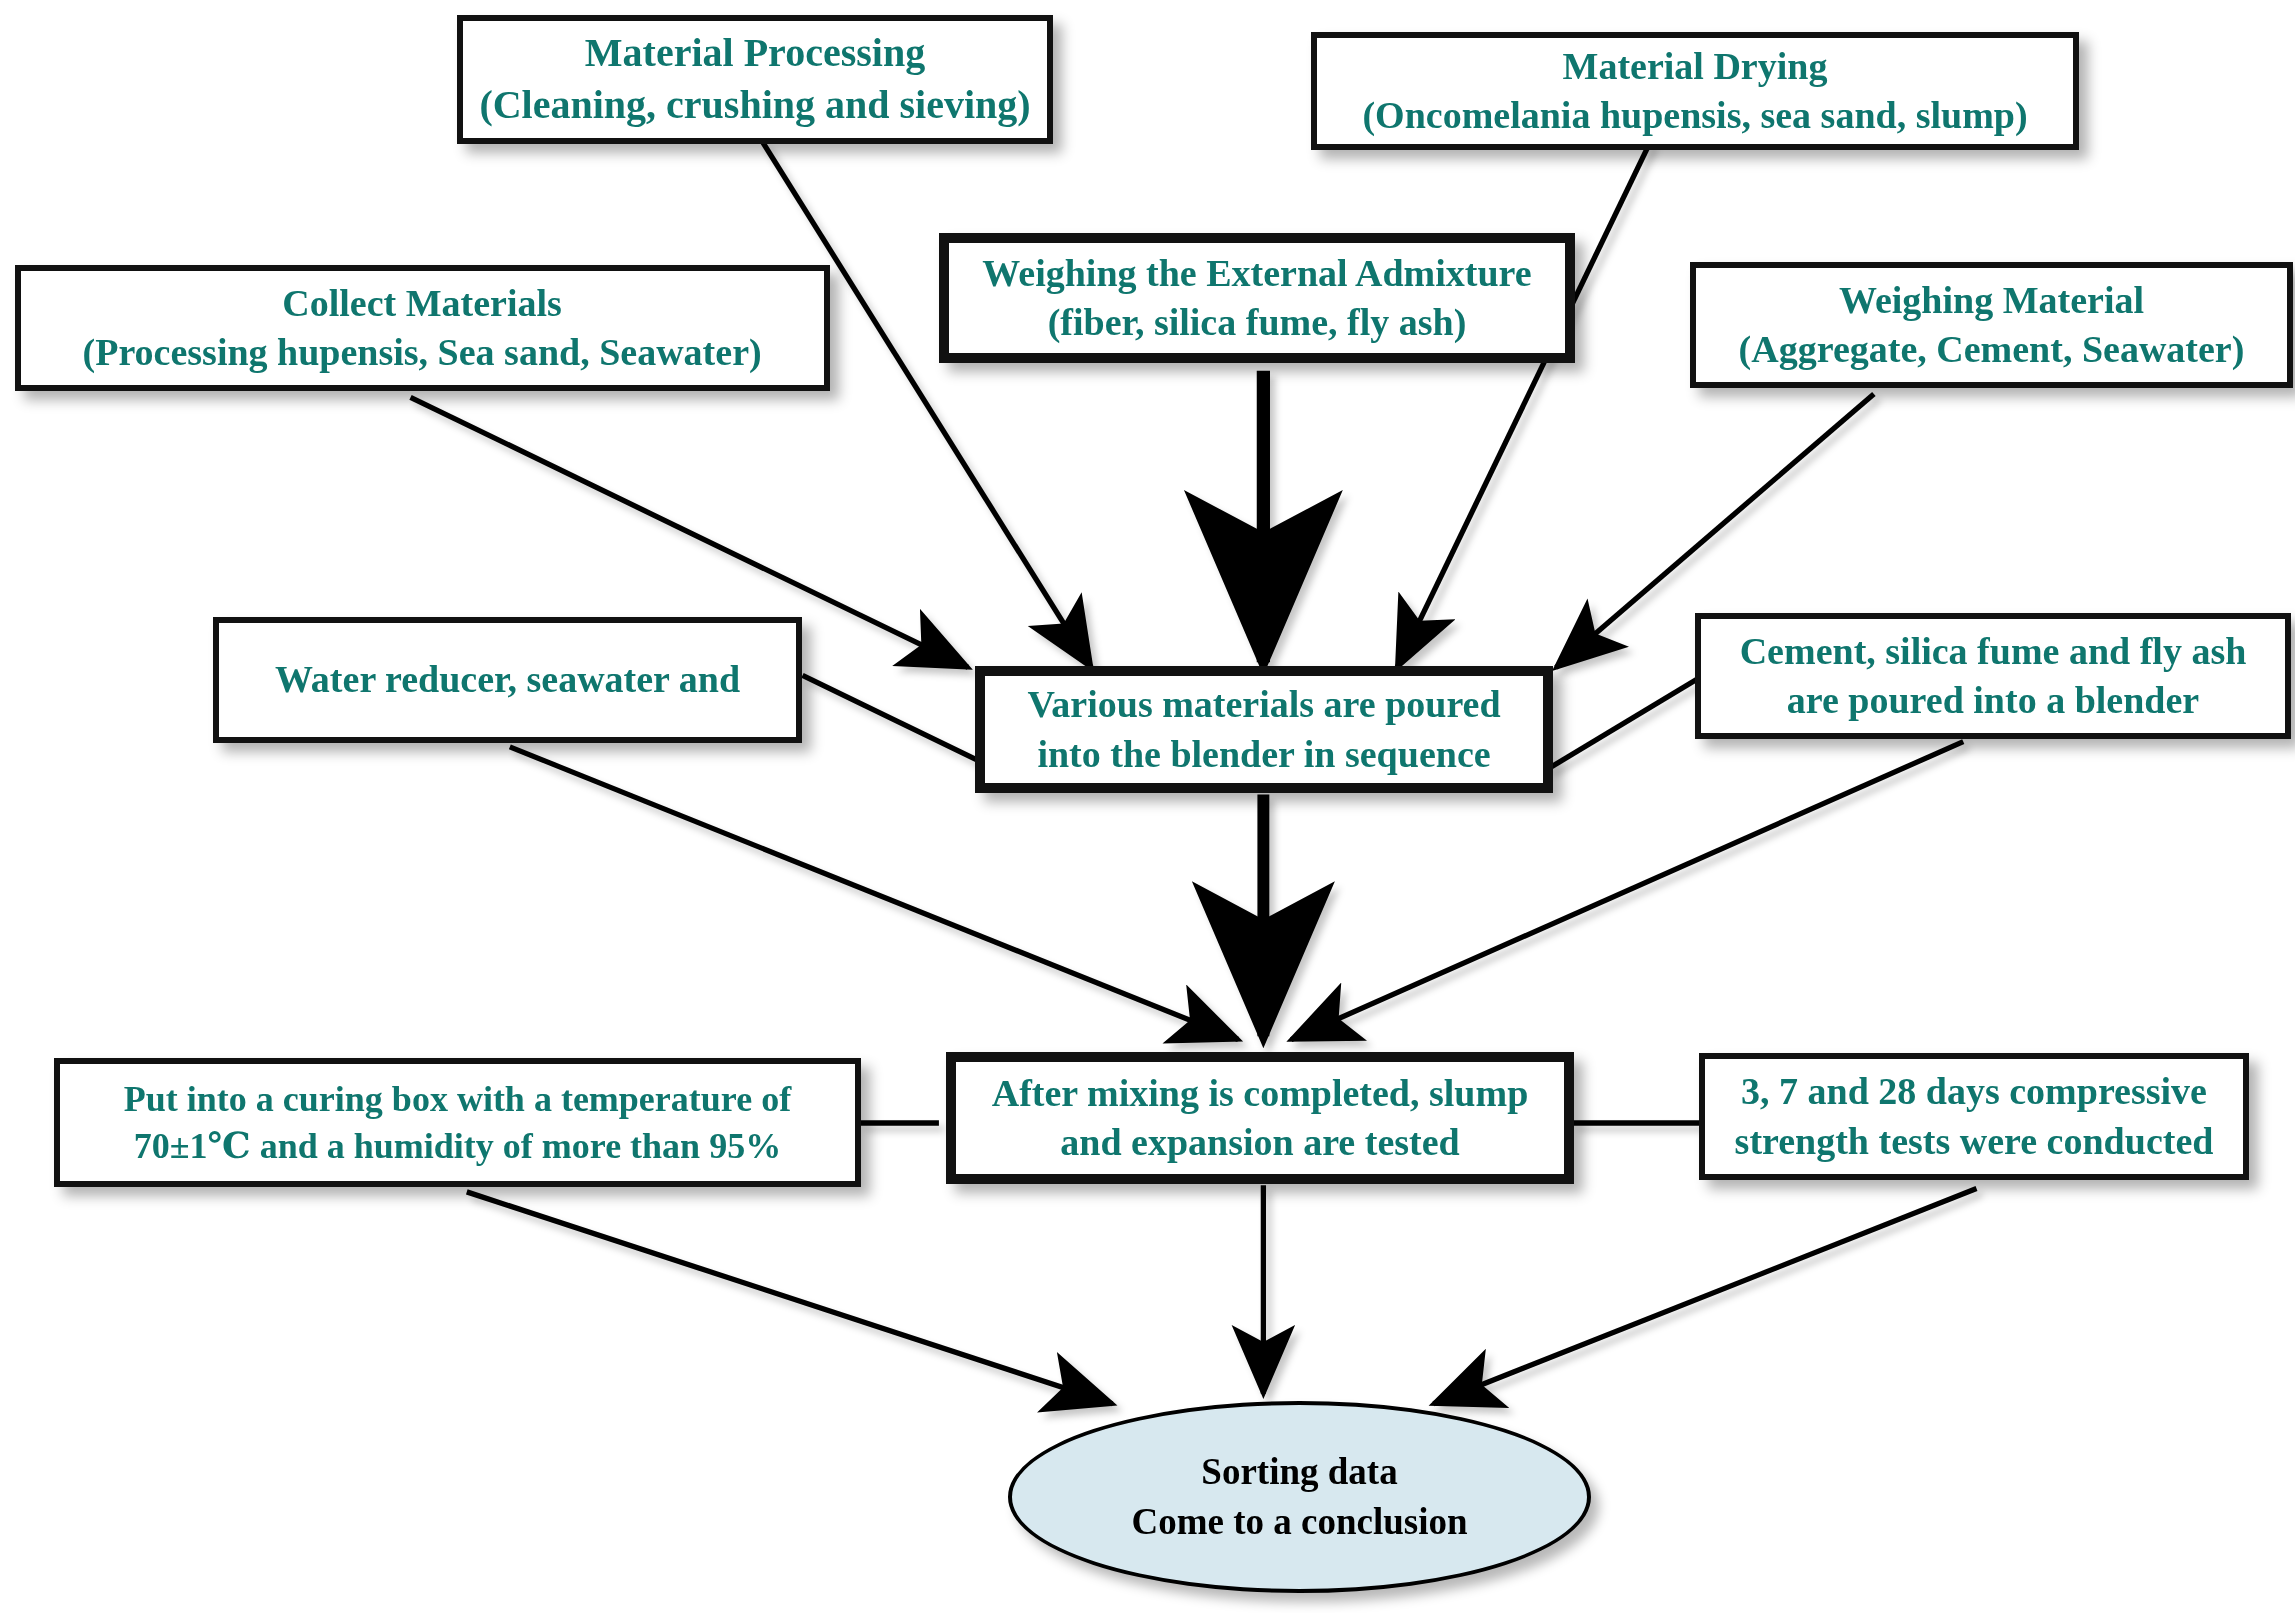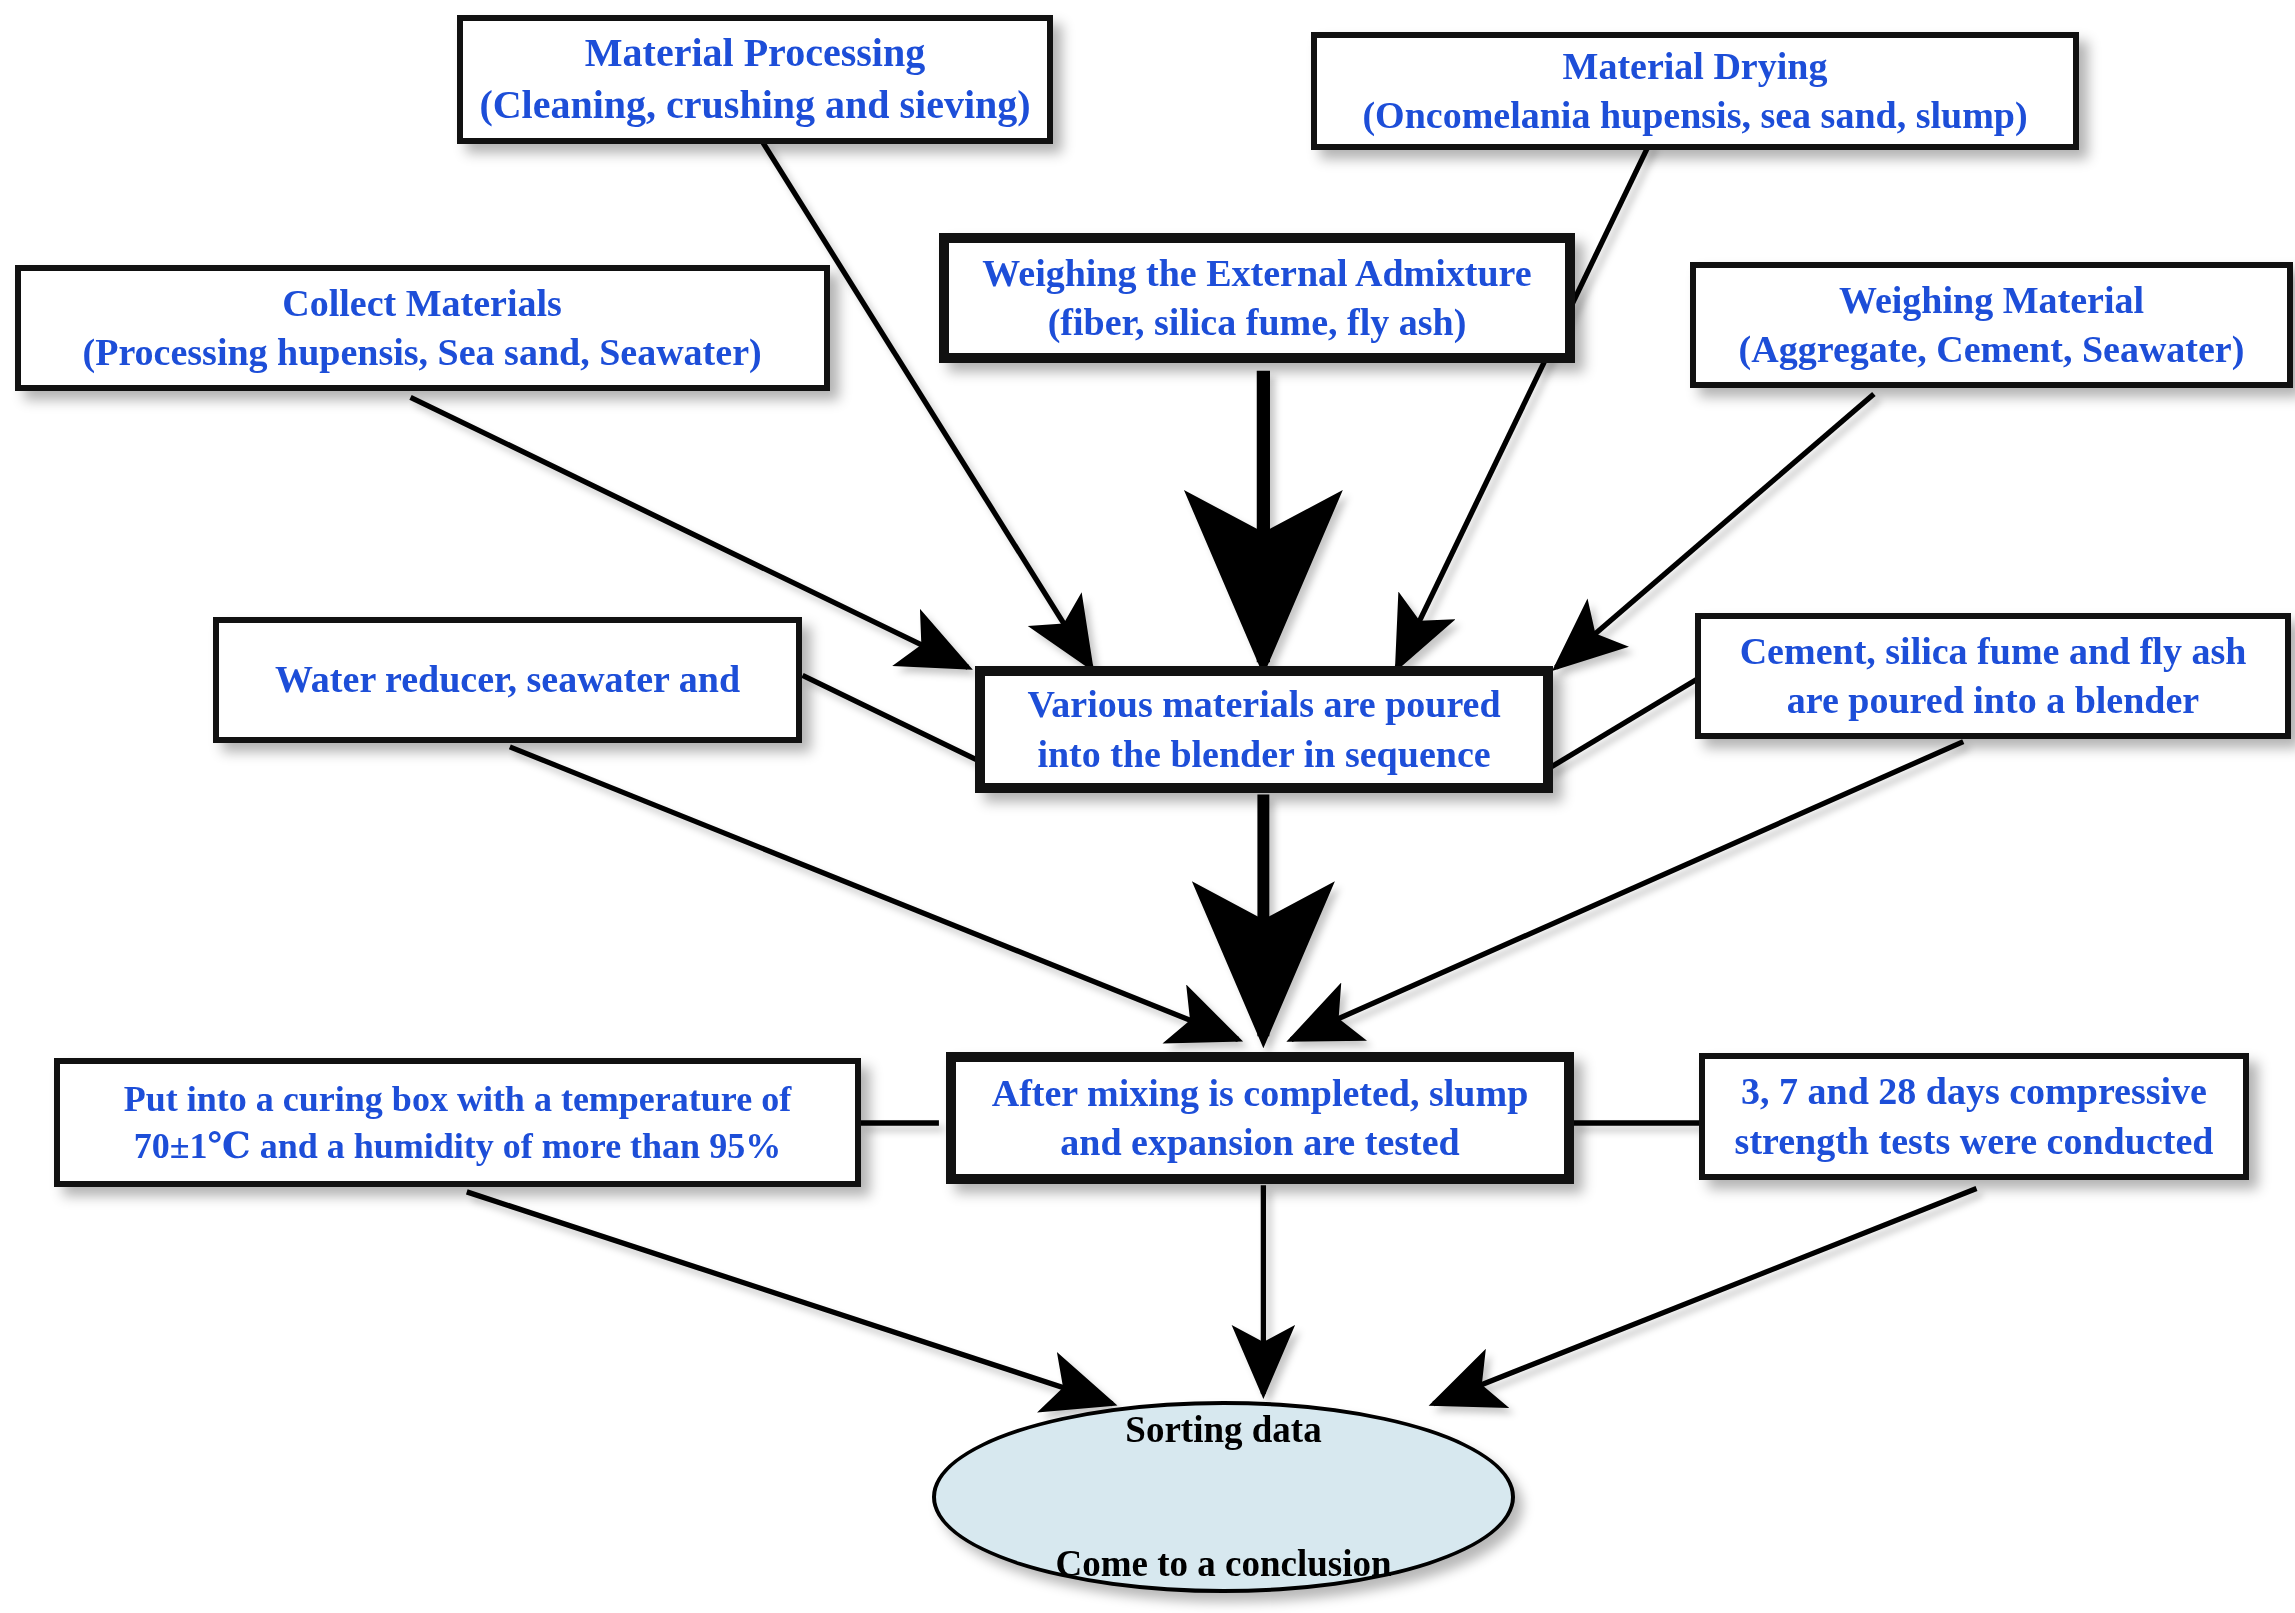--- a/index.html
+++ b/index.html
@@ -47,21 +47,21 @@
     align-items: center;
     justify-content: center;
     padding: 1.3px 4px;
     margin: 0;
   }
   .node .line {
     display: block;
     width: 100%;
     text-align: center;
     font-weight: bold;
-    color: #1d4ed8;
+    color: #0f766e;
     white-space: nowrap;
     line-height: 1.30;
   }
   .node.sz-big .line  { font-size: 40px; }
   .node.sz-mid .line  { font-size: 38px; }
   .node.sz-sm .line   { font-size: 36px; }
 
   .ellipse-node {
     position: absolute;
     box-sizing: border-box;
@@ -204,19 +204,19 @@
     </div>
   </div>
 
   <div class="node sz-mid" style="left:1699px; top:1053px; width:550px; height:127px;">
     <div class="inner">
       <span class="line">3, 7 and 28 days compressive</span>
       <span class="line">strength tests were conducted</span>
     </div>
   </div>
 
-  <div class="ellipse-node" style="left:932px; top:1401px; width:583px; height:192px;justify-content:space-between;">
+  <div class="ellipse-node" style="left:1008px; top:1401px; width:583px; height:192px;">
     <span class="line">Sorting data</span>
     <span class="line">Come to a conclusion</span>
   </div>
 
 </div>
 
 
 </body></html>

